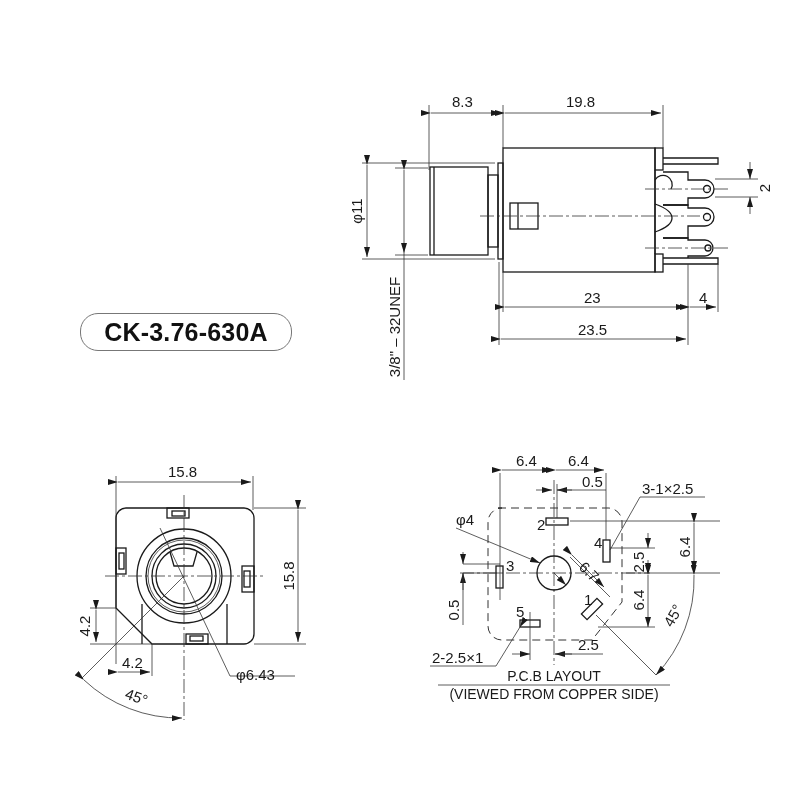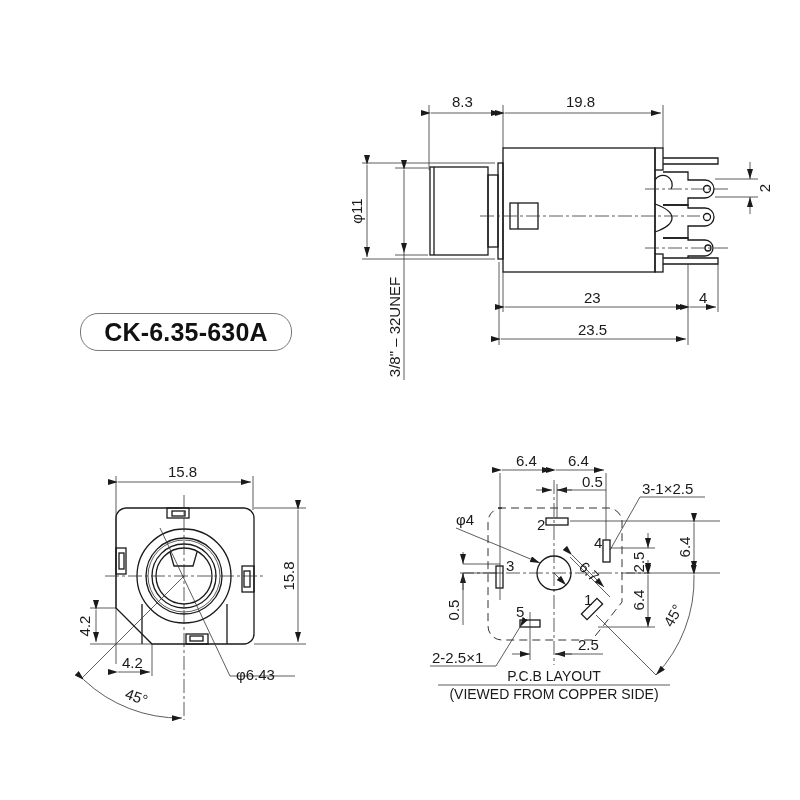--- a/index.html
+++ b/index.html
@@ -12,21 +12,21 @@
   .arr { fill:#1a1a1a; stroke:none; }
   .t { font-family:"Liberation Sans", sans-serif; font-size:15px; fill:#1a1a1a; }
   .t14 { font-family:"Liberation Sans", sans-serif; font-size:14px; fill:#1a1a1a; }
   .title-box { position:absolute; left:80px; top:313px; width:210px; height:36px; border:1.3px solid #777; border-radius:18px; display:flex; align-items:center; justify-content:center; }
   .title-text { font-family:"Liberation Sans", sans-serif; font-weight:bold; font-size:25px; color:#111; letter-spacing:0.2px; }
 </style>
 </head>
 <body>
 
 <div class="title-box">
-  <span class="title-text">CK-6.35-630A</span>
+  <span class="title-text">CK-3.76-630A</span>
 </div>
 
 <svg width="800" height="800" viewBox="0 0 800 800">
   <defs>
     <marker id="ah" markerWidth="10" markerHeight="6" refX="10" refY="3" orient="auto" markerUnits="userSpaceOnUse">
       <path d="M0,0 L10,3 L0,6 Z" class="arr"></path>
     </marker>
   </defs>
 
   <g>

